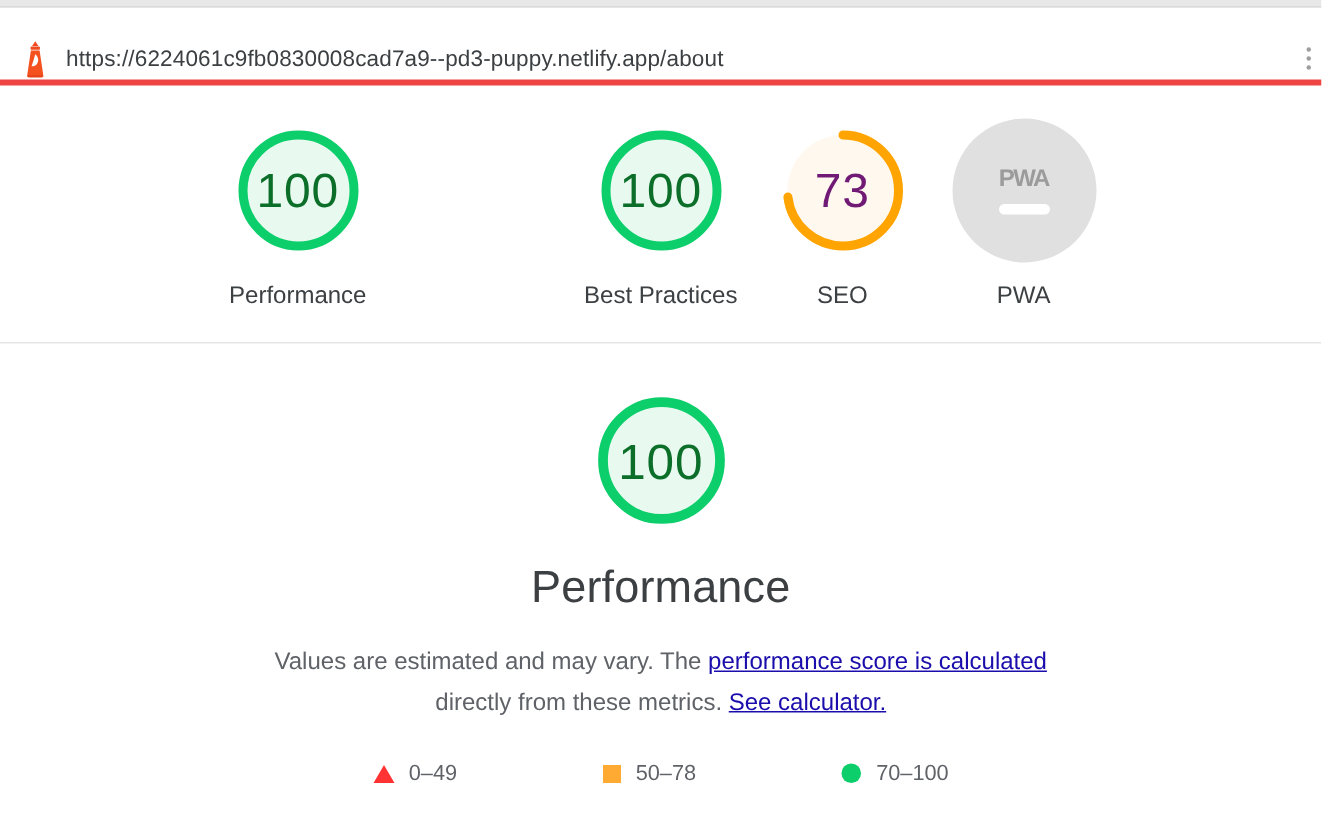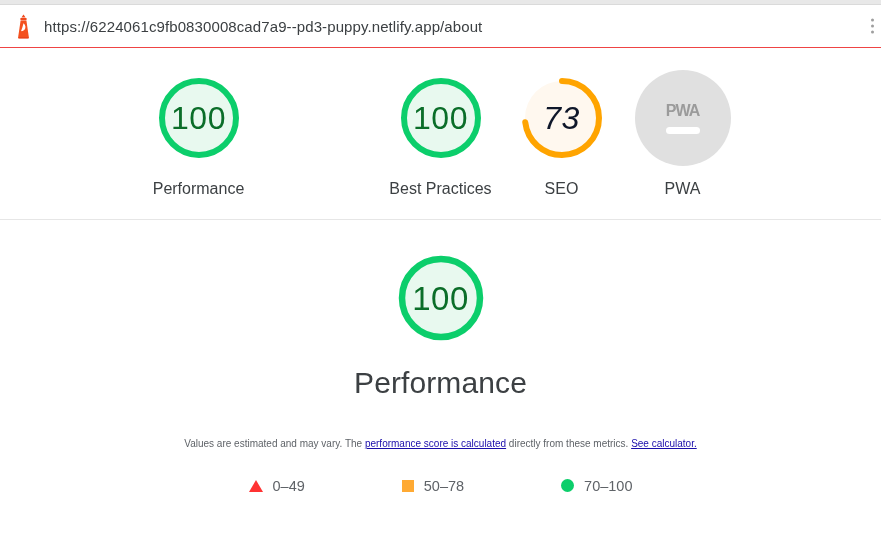--- a/index.html
+++ b/index.html
@@ -19,27 +19,28 @@
   
   .top-strip {
     height: 5px;
     background: #e8e8e8;
     border-bottom: 1px solid #dadada;
     box-sizing: border-box;
   }
 
   
   .url-header {
-    height: 43px;
+    height: 32px;
     background: #ffffff;
-    border-bottom: 1px solid #ef4444;
+    border-bottom: 4px solid #ef4444;
     display: flex;
     align-items: center;
     box-sizing: border-box;
     position: relative;
+    margin-top: 20px;
   }
   .lh-icon {
     width: 30px;
     margin-left: 8px;
     display: flex;
     align-items: center;
     justify-content: center;
     flex: 0 0 auto;
   }
   .url-text {
@@ -102,21 +103,21 @@
     inset: 0;
     display: flex;
     align-items: center;
     justify-content: center;
     font-size: 32px;
     line-height: 1;
     letter-spacing: 0.5px;
     font-family: "Liberation Sans", sans-serif;
   }
   .num-pass { color: #0b6e29; }
-  .num-avg  { color: #0f172a; font-style: italic; }
+  .num-avg  { color: #701a75; }
 
   .gauge-label {
     margin-top: 11px;
     font-size: 16px;
     color: #3c4043;
     text-align: center;
     line-height: 1.55;
     max-width: 108px;
   }
 
@@ -176,24 +177,23 @@
     color: #0b6e29;
   }
   .category-title {
     margin-top: 17px;
     font-size: 30px;
     color: #3c4043;
     font-weight: normal;
     letter-spacing: 0.1px;
   }
   .disclaimer {
-    margin-top: 16px;
-    font-size: 10px;
+    font-size: 16px;
     color: #5f6368;
-    text-align: right;
+    text-align: center;
     line-height: 1.68;
     max-width: 520px;
   }
   .disclaimer a {
     color: #1a0dab;
     text-decoration: underline;
     cursor: pointer;
   }
 
   

